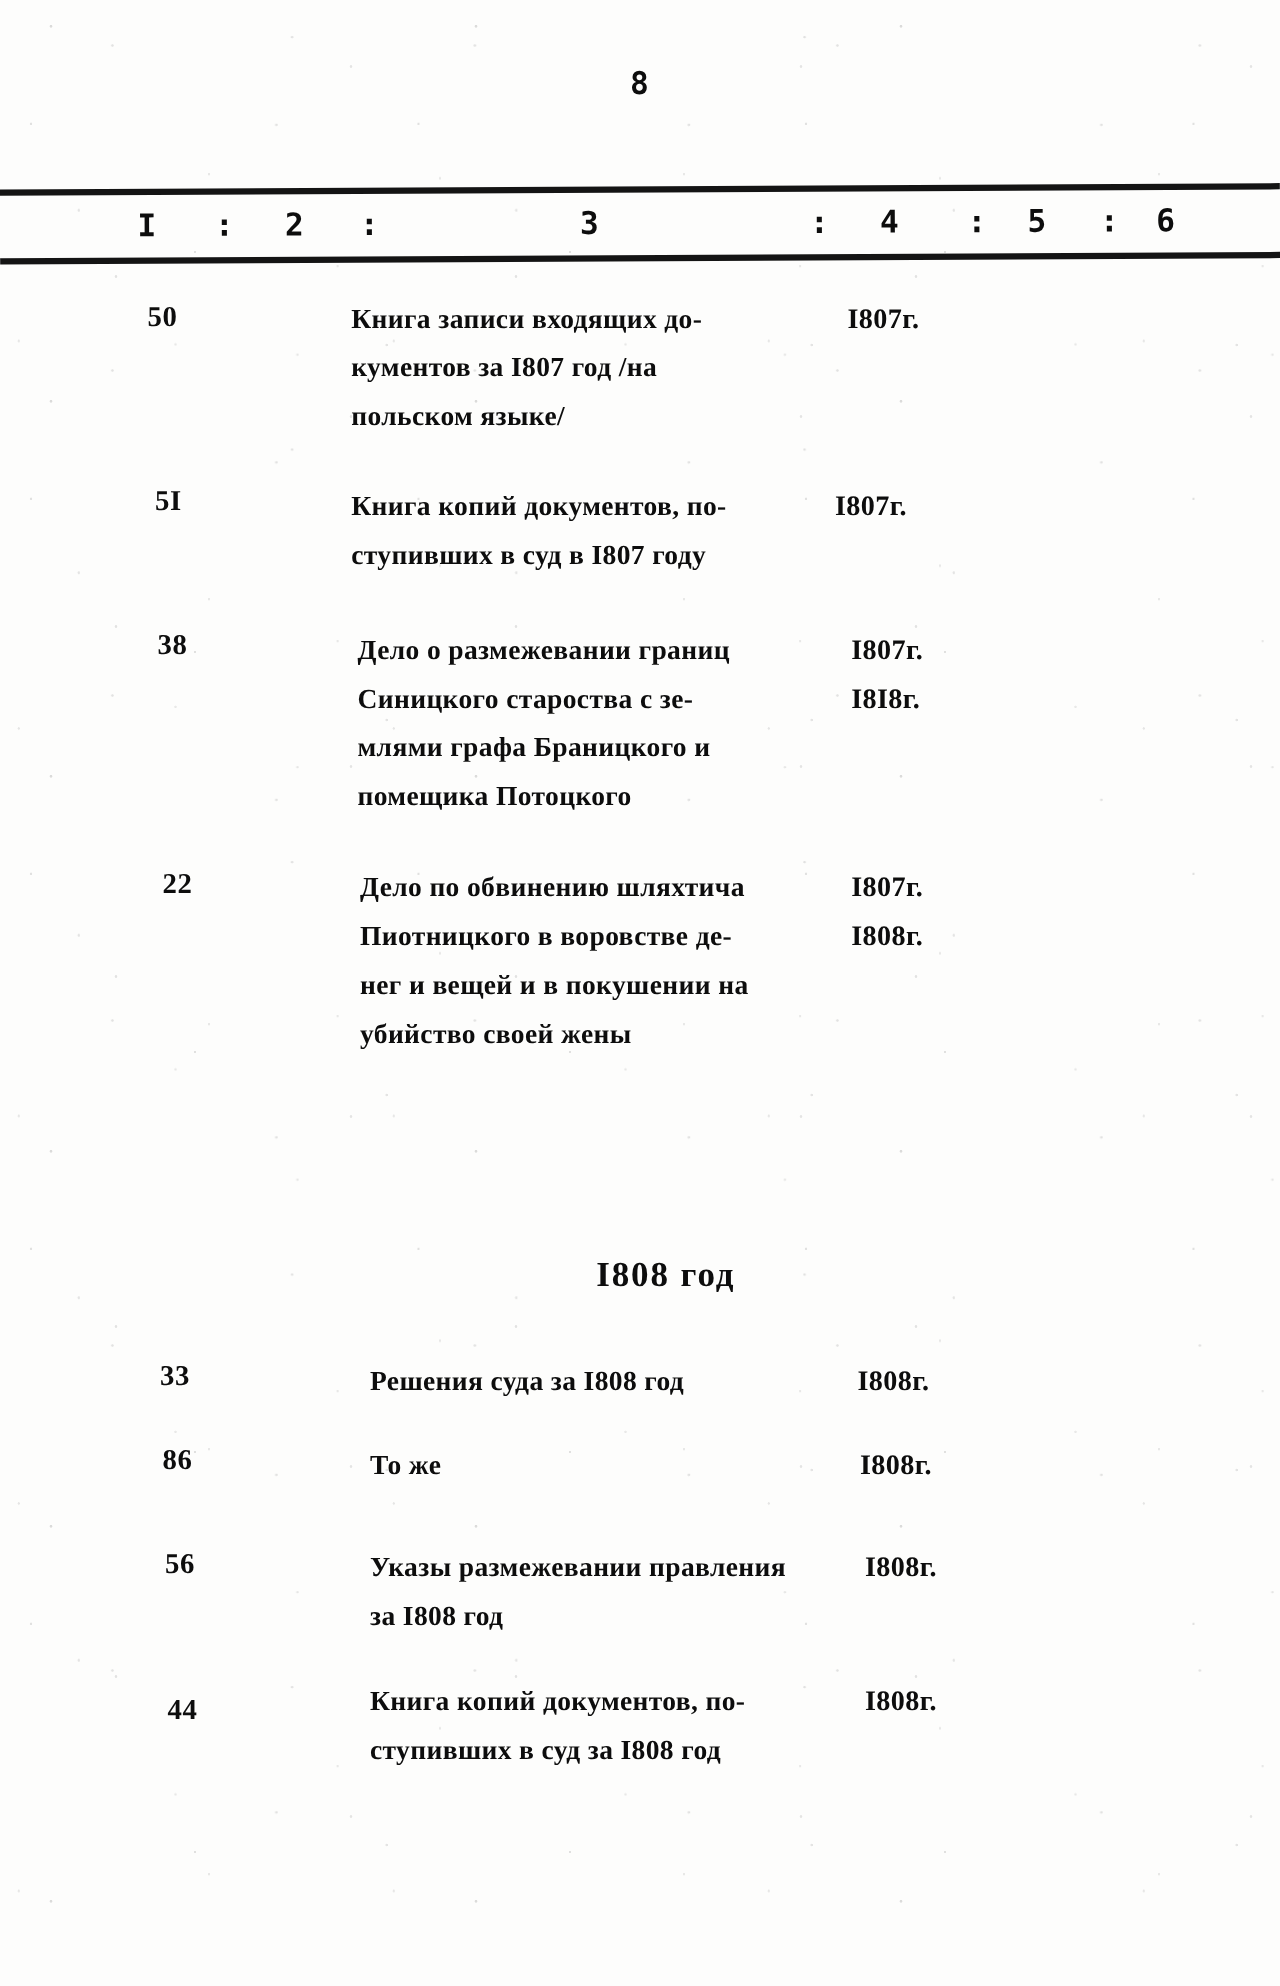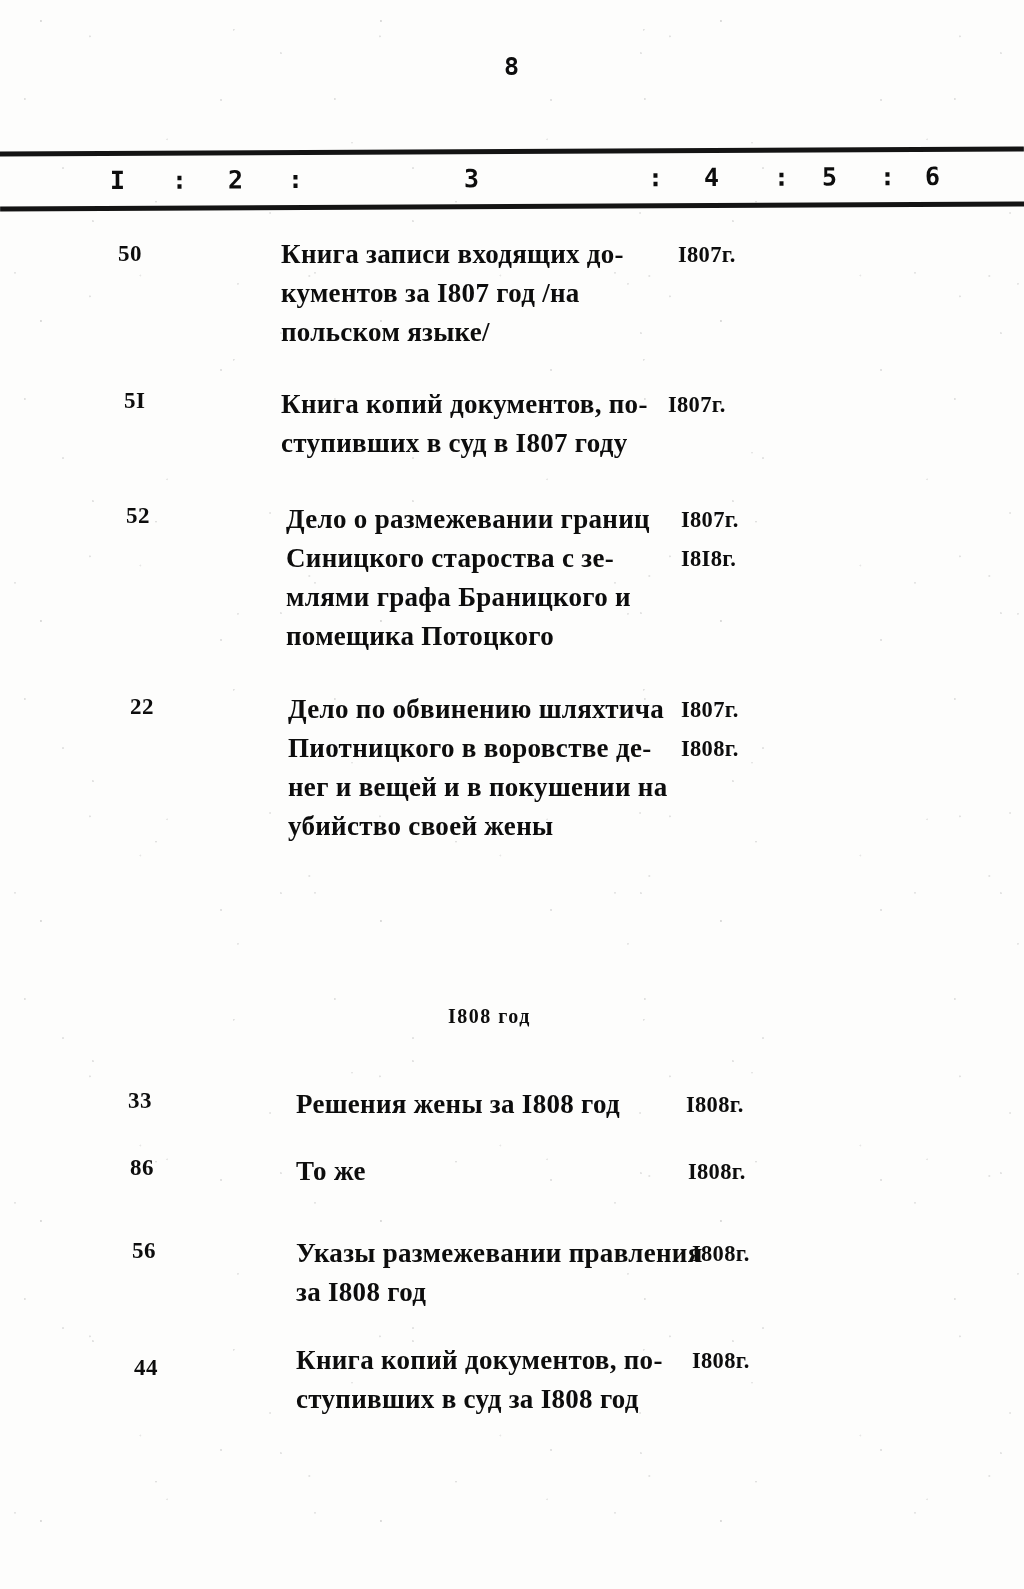--- a/index.html
+++ b/index.html
@@ -119,41 +119,42 @@
   }
   .row-num {
     position: absolute;
     font-size: 23px;
     font-weight: 700;
     letter-spacing: 0.5px;
     white-space: nowrap;
   }
   .row-title {
     position: absolute;
-    font-size: 27px;
+    font-size: 22px;
     font-weight: 700;
     letter-spacing: 0.3px;
     line-height: 39px;
     white-space: pre;
   }
   .row-dates {
     position: absolute;
     font-size: 22.5px;
     font-weight: 700;
     letter-spacing: 0.3px;
     line-height: 39px;
     white-space: pre;
   }
 
   .section-heading {
     position: absolute;
-    font-size: 20px;
+    font-size: 28px;
     font-weight: 700;
     letter-spacing: 1.5px;
     white-space: pre;
+    margin-left: 29px;
   }
 </style>
 </head>
 <body>
 
 <div class="page">
 
   <div class="speckle"></div>
 
   <div class="folio">8</div>
@@ -187,21 +188,21 @@
     </div>
 
     <div class="row">
       <span class="row-num" style="left:124px; top:388px">5I</span>
       <span class="row-title" style="left:281px; top:385px">Книга копий документов, по-
 ступивших в суд в I807 году</span>
       <span class="row-dates" style="left:668px; top:385px">I807г.</span>
     </div>
 
     <div class="row">
-      <span class="row-num" style="left:126px; top:503px">52</span>
+      <span class="row-num" style="left:126px; top:503px">38</span>
       <span class="row-title" style="left:286px; top:500px">Дело о размежевании границ
 Синицкого староства с зе-
 млями графа Браницкого и
 помещика Потоцкого</span>
       <span class="row-dates" style="left:681px; top:500px">I807г.
 I8I8г.</span>
     </div>
 
     <div class="row">
       <span class="row-num" style="left:130px; top:694px">22</span>
@@ -210,21 +211,21 @@
 нег и вещей и в покушении на
 убийство своей жены</span>
       <span class="row-dates" style="left:681px; top:690px">I807г.
 I808г.</span>
     </div>
 
     <div class="section-heading" style="left:448px; top:1005px">I808 год</div>
 
     <div class="row">
       <span class="row-num" style="left:128px; top:1088px">33</span>
-      <span class="row-title" style="left:296px; top:1085px">Решения жены за I808 год</span>
+      <span class="row-title" style="left:296px; top:1085px">Решения суда за I808 год</span>
       <span class="row-dates" style="left:686px; top:1085px">I808г.</span>
     </div>
 
     <div class="row">
       <span class="row-num" style="left:130px; top:1155px">86</span>
       <span class="row-title" style="left:296px; top:1152px">То же</span>
       <span class="row-dates" style="left:688px; top:1152px">I808г.</span>
     </div>
 
     <div class="row">

